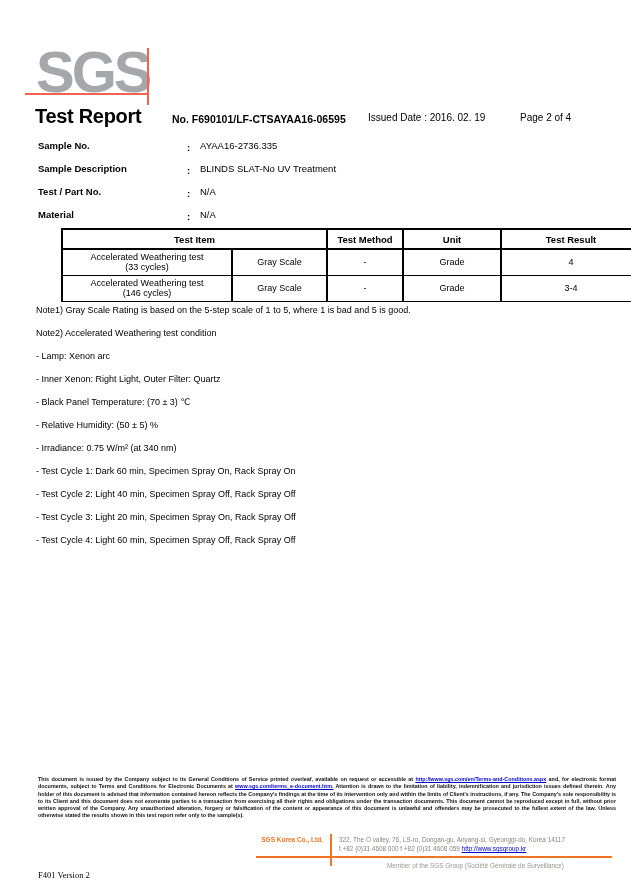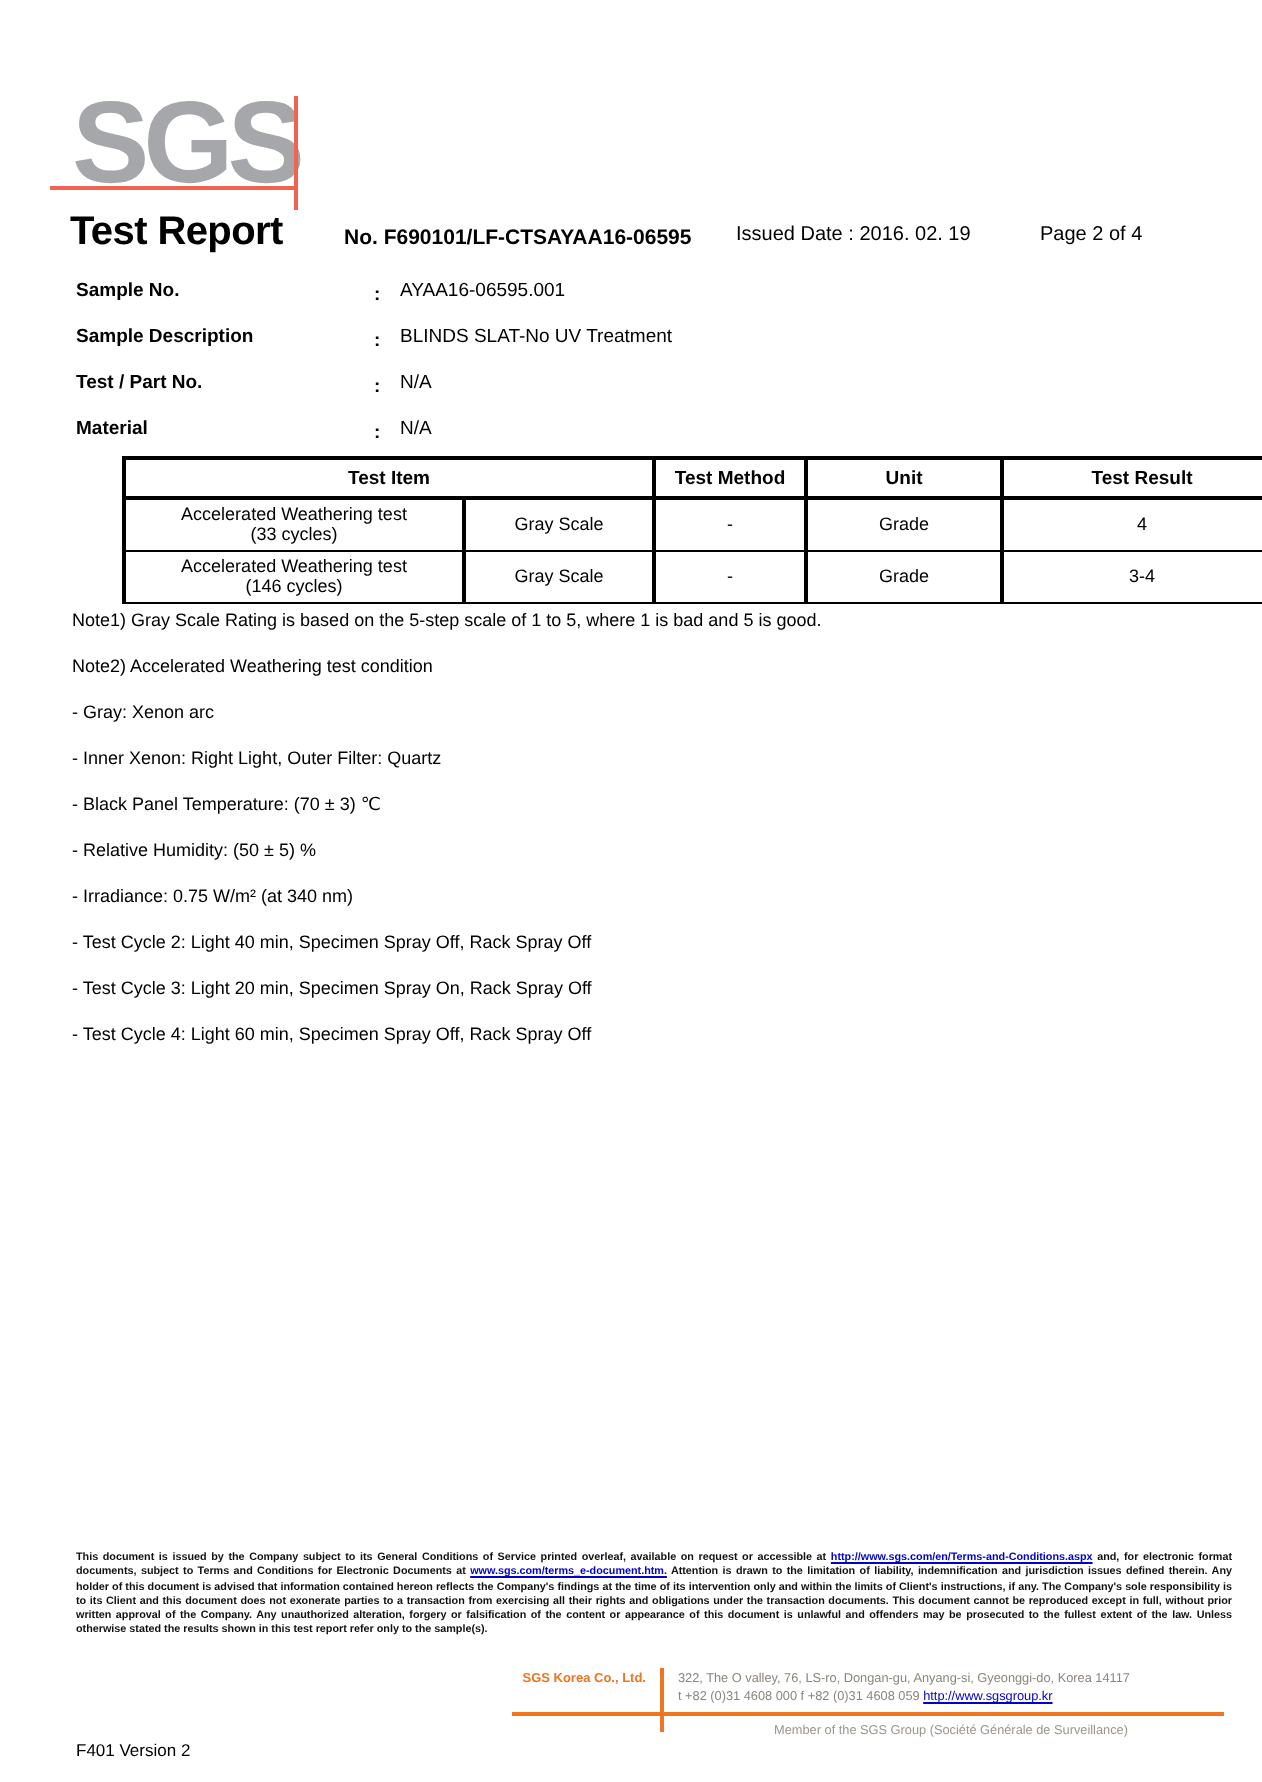--- a/index.html
+++ b/index.html
@@ -45,21 +45,21 @@
 
   
   .f-company { position:absolute; left:228px; top:836px; width:95px; text-align:right;
                font-size:6.5px; font-weight:bold; color:#ee7623; }
   .f-divider { position:absolute; left:330px; top:834px; width:2px; height:32px; background:#ee7623; }
   .f-address { position:absolute; left:339px; top:835px; font-size:6.4px; line-height:9px; color:#8b857c; }
   .f-address .lnk { color:#0000cc; text-decoration:underline; cursor:pointer; }
   .f-hline   { position:absolute; left:256px; top:856px; width:356px; height:2px; background:#ee7623; }
   .f-member  { position:absolute; left:339px; top:862px; width:273px; text-align:center;
                font-size:6.4px; color:#9b958c; }
-  .f-version { position:absolute; left:38px; top:870px; font-size:8.5px; }
+  .f-version { position:absolute; left:38px; top:870px; font-size:8.5px;font-family:Liberation Serif, serif; }
 </style>
 </head>
 <body>
 
 <div class="page">
 
   <div class="logo-text">SGS</div>
   <div class="crop-h"></div>
   <div class="crop-v"></div>
 
@@ -67,21 +67,21 @@
     <span class="tr-title">Test Report</span>
     <span class="tr-no">No. F690101/LF-CTSAYAA16-06595</span>
     <span class="tr-issued">Issued Date : 2016. 02. 19</span>
     <span class="tr-page">Page 2 of 4</span>
   </div>
 
   <div class="sample-info">
     <div class="sample-row">
       <span class="s-label">Sample No.</span>
       <span class="s-colon">:</span>
-      <span class="s-value">AYAA16-06595.001</span>
+      <span class="s-value">AYAA16-2736.335</span>
     </div>
     <div class="sample-row">
       <span class="s-label">Sample Description</span>
       <span class="s-colon">:</span>
       <span class="s-value">BLINDS SLAT-No UV Treatment</span>
     </div>
     <div class="sample-row">
       <span class="s-label">Test / Part No.</span>
       <span class="s-colon">:</span>
       <span class="s-value">N/A</span>
@@ -131,25 +131,26 @@
           <td>Grade</td>
           <td>3-4</td>
         </tr>
       </tbody>
     </table>
   </div>
 
   <div class="notes">
     <p>Note1) Gray Scale Rating is based on the 5-step scale of 1 to 5, where 1 is bad and 5 is good.</p>
     <p>Note2) Accelerated Weathering test condition</p>
-    <p>- Gray: Xenon arc</p>
+    <p>- Lamp: Xenon arc</p>
     <p>- Inner Xenon: Right Light, Outer Filter: Quartz</p>
     <p>- Black Panel Temperature: (70 ± 3) ℃</p>
     <p>- Relative Humidity: (50 ± 5) %</p>
     <p>- Irradiance: 0.75 W/m² (at 340 nm)</p>
+    <p>- Test Cycle 1: Dark 60 min, Specimen Spray On, Rack Spray On</p>
     <p>- Test Cycle 2: Light 40 min, Specimen Spray Off, Rack Spray Off</p>
     <p>- Test Cycle 3: Light 20 min, Specimen Spray On, Rack Spray Off</p>
     <p>- Test Cycle 4: Light 60 min, Specimen Spray Off, Rack Spray Off</p>
   </div>
 
   <div class="disclaimer"><span>This document is issued by the Company subject to its General Conditions of Service printed overleaf, available on request or accessible at </span><span class="lnk">http://www.sgs.com/en/Terms-and-Conditions.aspx</span><span> and, for electronic format documents, subject to Terms and Conditions for Electronic Documents at </span><span class="lnk">www.sgs.com/terms_e-document.htm.</span><span> Attention is drawn to the limitation of liability, indemnification and jurisdiction issues defined therein. Any holder of this document is advised that information contained hereon reflects the Company's findings at the time of its intervention only and within the limits of Client's instructions, if any. The Company's sole responsibility is to its Client and this document does not exonerate parties to a transaction from exercising all their rights and obligations under the transaction documents. This document cannot be reproduced except in full, without prior written approval of the Company. Any unauthorized alteration, forgery or falsification of the content or appearance of this document is unlawful and offenders may be prosecuted to the fullest extent of the law.  Unless otherwise stated the results shown in this test report refer only to the sample(s).</span></div>
 
   <div class="f-company">SGS Korea Co., Ltd.</div>
   <div class="f-divider"></div>
   <div class="f-address">

